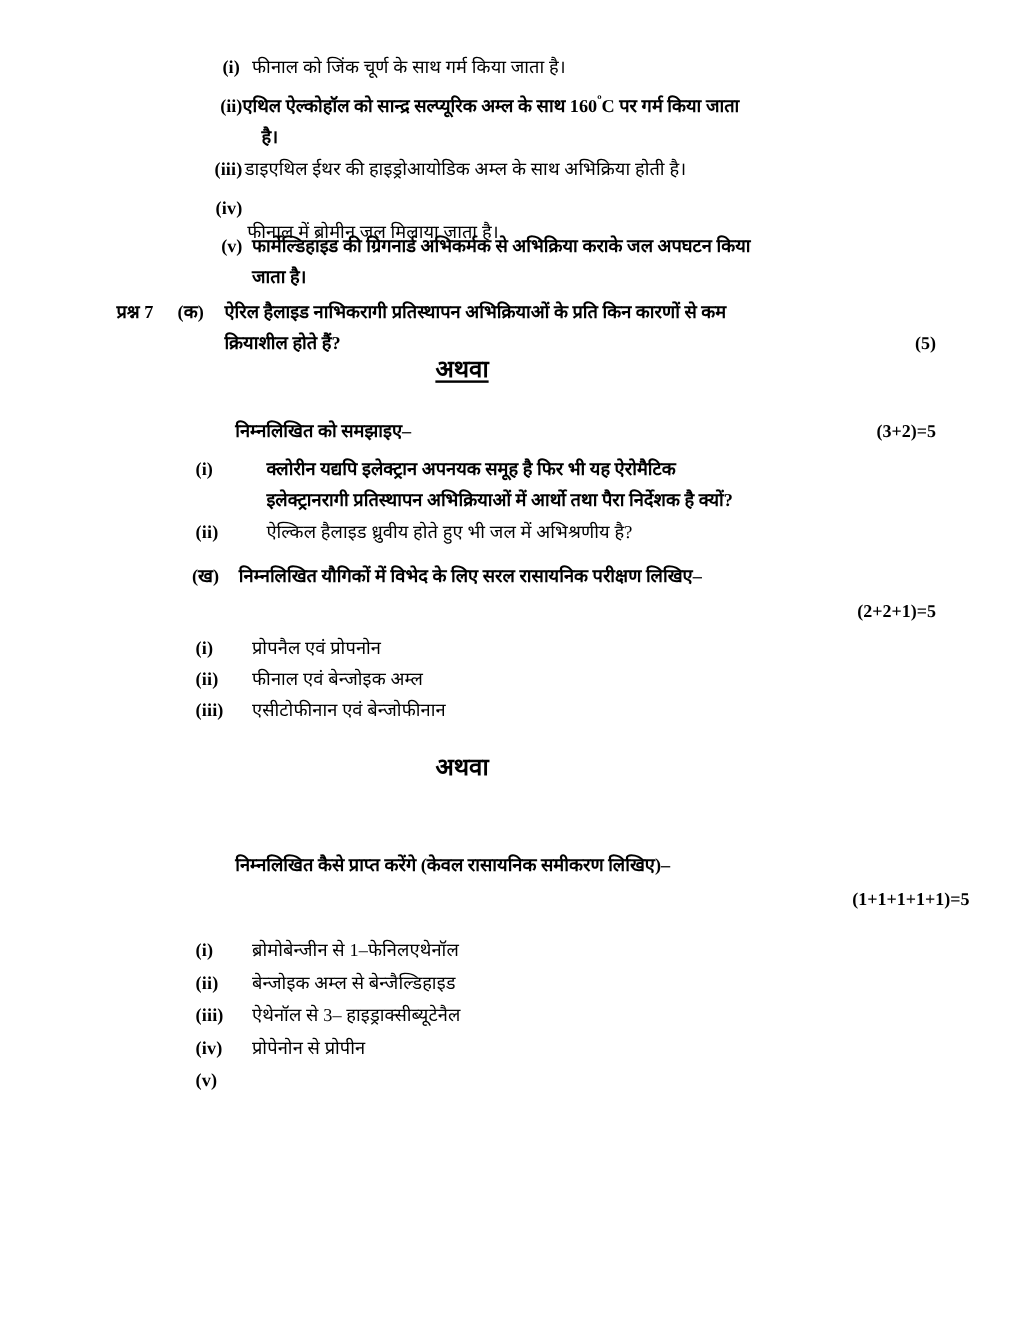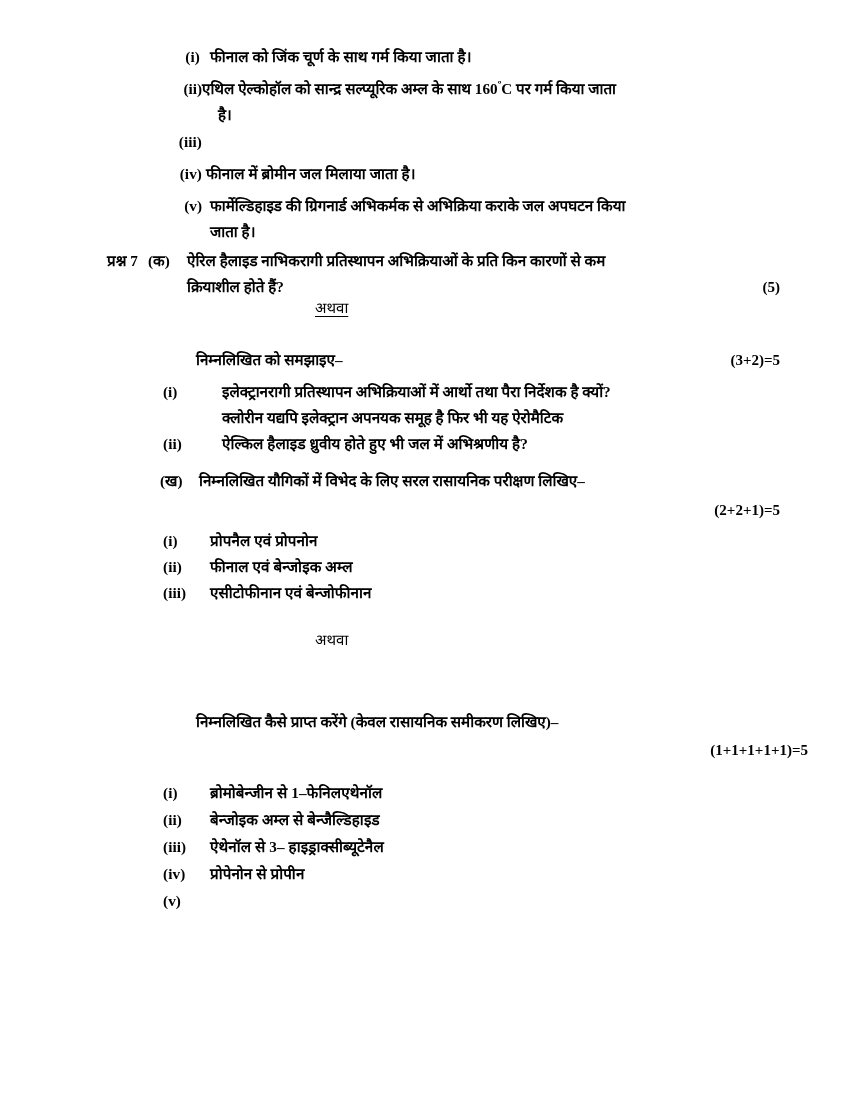--- a/index.html
+++ b/index.html
@@ -37,21 +37,21 @@
     letter-spacing: 0.1px;
     white-space: nowrap;
   }
   .marker {
     font-weight: 700;
     font-family: "Liberation Serif", "DejaVu Serif", serif;
     white-space: nowrap;
   }
   .marker.rt { text-align: right; }
   .body-text {
-    font-weight: 700;
+    font-weight: 400;
     white-space: nowrap;
   }
 
   
   .qlabel {
     position: absolute;
     font-size: 15.2px;
     line-height: 26px;
     font-weight: 700;
     white-space: nowrap;
@@ -63,24 +63,24 @@
     font-size: 15px;
     line-height: 26px;
     font-weight: 700;
     text-align: right;
     white-space: nowrap;
   }
 
   
   .athava {
     position: absolute;
-    font-size: 15px;
+    font-size: 20px;
     line-height: 24px;
-    font-weight: 400;
-    text-align: left;
+    font-weight: 700;
+    text-align: center;
     white-space: nowrap;
   }
   .athava.underlined {
     text-decoration: underline;
     text-underline-offset: 3px;
   }
   .hang {
     position: absolute;
     font-size: 15.2px;
     line-height: 26px;
@@ -117,48 +117,49 @@
     </div>
 
     <div class="hang" style="left:160px; top:76px; width:620px;">
       <span class="mk marker" style="width:42px;">(ii)</span>
       <span class="tx" style="margin-left:42px; white-space:nowrap;"><span>एथिल ऐल्कोहॉल को सान्द्र सल्प्यूरिक अम्ल के साथ 160</span><span class="sup lat">º</span><span class="lat">C</span><span> पर गर्म किया जाता</span></span>
       <span class="tx" style="margin-left:58px;">है।</span>
     </div>
 
     <div class="row" style="left:160px; top:129px; width:620px;">
       <span class="marker rt" style="width:42px;">(iii)</span>
+      <span class="body-text" style="margin-left:2px;">डाइएथिल ईथर की हाइड्रोआयोडिक अम्ल के साथ अभिक्रिया होती है।</span>
     </div>
 
     <div class="row" style="left:160px; top:161px; width:620px;">
       <span class="marker rt" style="width:42px;">(iv)</span>
-      <span class="body-text" style="margin-left:4px;">फीनाल में ब्रोमीन जल मिलाया जाता है।</span>
+      <span class="body-text" style="margin-left:4px;margin-top:20px;">फीनाल में ब्रोमीन जल मिलाया जाता है।</span>
     </div>
 
     <div class="hang" style="left:160px; top:193px; width:620px;">
       <span class="mk marker" style="width:42px;">(v)</span>
       <span class="tx" style="margin-left:50px; white-space:nowrap;">फार्मेल्डिहाइड की ग्रिगनार्ड अभिकर्मक से अभिक्रिया कराके जल अपघटन किया</span>
       <span class="tx" style="margin-left:50px;">जाता है।</span>
     </div>
 
-    <div class="qlabel" style="left:97px; top:248px;margin-left:10px;">प्रश्न 7</div>
+    <div class="qlabel" style="left:97px; top:248px;">प्रश्न 7</div>
     <div class="qlabel" style="left:148px; top:248px;">(क)</div>
     <div class="qlabel" style="left:187px; top:248px;">ऐरिल हैलाइड नाभिकरागी प्रतिस्थापन अभिक्रियाओं के प्रति किन कारणों से कम</div>
     <div class="qlabel" style="left:187px; top:274px;text-align:right;">क्रियाशील होते हैं?</div>
     <div class="marks" style="left:680px; top:274px; width:100px;">(5)</div>
 
     <div class="athava underlined" style="left:315px; top:296px; width:140px;">अथवा</div>
 
     <div class="qlabel" style="left:196px; top:347px;">निम्नलिखित को समझाइए–</div>
     <div class="marks" style="left:660px; top:347px; width:120px;">(3+2)=5</div>
 
     <div class="hang" style="left:163px; top:379px; width:620px;">
       <span class="mk marker" style="width:30px; text-align:left;">(i)</span>
+      <span class="tx" style="margin-left:59px; white-space:nowrap;">क्लोरीन यद्यपि इलेक्ट्रान अपनयक समूह है फिर भी यह ऐरोमैटिक</span>
       <span class="tx" style="margin-left:59px; white-space:nowrap;">इलेक्ट्रानरागी प्रतिस्थापन अभिक्रियाओं में आर्थो तथा पैरा निर्देशक है क्यों?</span>
-      <span class="tx" style="margin-left:59px; white-space:nowrap;">क्लोरीन यद्यपि इलेक्ट्रान अपनयक समूह है फिर भी यह ऐरोमैटिक</span>
     </div>
 
     <div class="row" style="left:163px; top:431px; width:620px;">
       <span class="marker" style="width:59px;">(ii)</span>
       <span class="body-text">ऐल्किल हैलाइड ध्रुवीय होते हुए भी जल में अभिश्रणीय है?</span>
     </div>
 
     <div class="qlabel" style="left:160px; top:468px;">(ख)</div>
     <div class="qlabel" style="left:199px; top:468px;">निम्नलिखित यौगिकों में विभेद के लिए सरल रासायनिक परीक्षण लिखिए–</div>
     <div class="marks" style="left:640px; top:497px; width:140px;">(2+2+1)=5</div>

